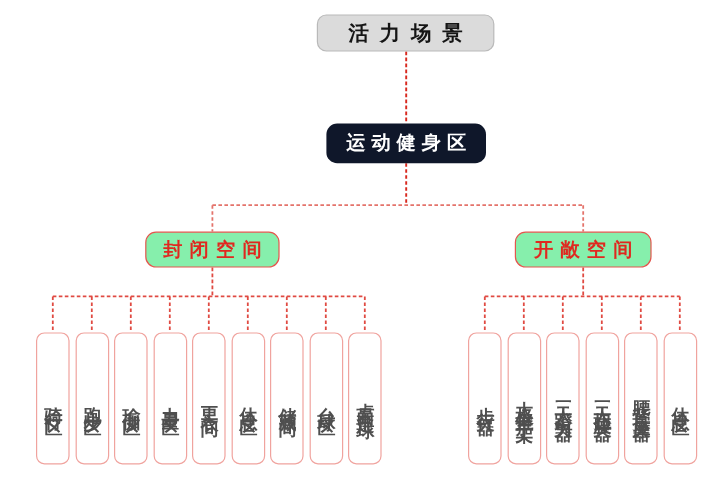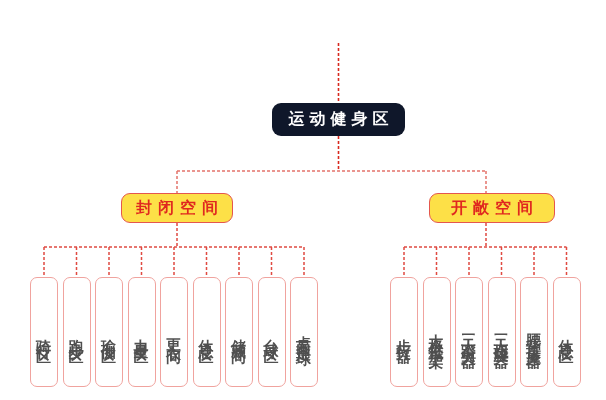--- a/index.html
+++ b/index.html
@@ -47,30 +47,30 @@
     background: #0f172a;
     border-radius: 9px;
     color: #ffffff;
     font-size: 16px;
     letter-spacing: 5px;
     padding-left: 5px;
   }
   .branch-node {
     top: 193px;
     height: 30px;
-    background: #fde047;
+    background: #86efac;
     border: 1px solid #e4564e;
     border-radius: 9px;
     color: #e0281f;
     font-size: 16px;
     letter-spacing: 6px;
     padding-left: 6px;
   }
   .branch-closed { left: 121px; width: 112px; }
-  .branch-open   { left: 429px; width: 126px; }
+  .branch-open   { left: 429px; width: 114px; }
   .leaf {
     position: absolute;
     top: 277px;
     width: 28px;
     height: 110px;
     box-sizing: border-box;
     background: #ffffff;
     border: 1px solid #f0a39e;
     border-radius: 7px;
     writing-mode: vertical-rl;
@@ -117,20 +117,21 @@
       <line x1="404" y1="247" x2="566.5" y2="247"></line>
       <line x1="404" y1="247" x2="404" y2="277"></line>
       <line x1="436.5" y1="247" x2="436.5" y2="277"></line>
       <line x1="469" y1="247" x2="469" y2="277"></line>
       <line x1="501.5" y1="247" x2="501.5" y2="277"></line>
       <line x1="534" y1="247" x2="534" y2="277"></line>
       <line x1="566.5" y1="247" x2="566.5" y2="277"></line>
     </g>
   </svg>
 
+  <div class="node root-node">活力场景</div>
 
   <div class="node zone-node">运动健身区</div>
 
   <div class="node branch-node branch-closed">封闭空间</div>
 
   <div class="node branch-node branch-open">开敞空间</div>
 
   <div class="leaf" style="left:30px">骑行区</div>
   <div class="leaf" style="left:62.5px">跑步区</div>
   <div class="leaf" style="left:95px">瑜伽区</div>

